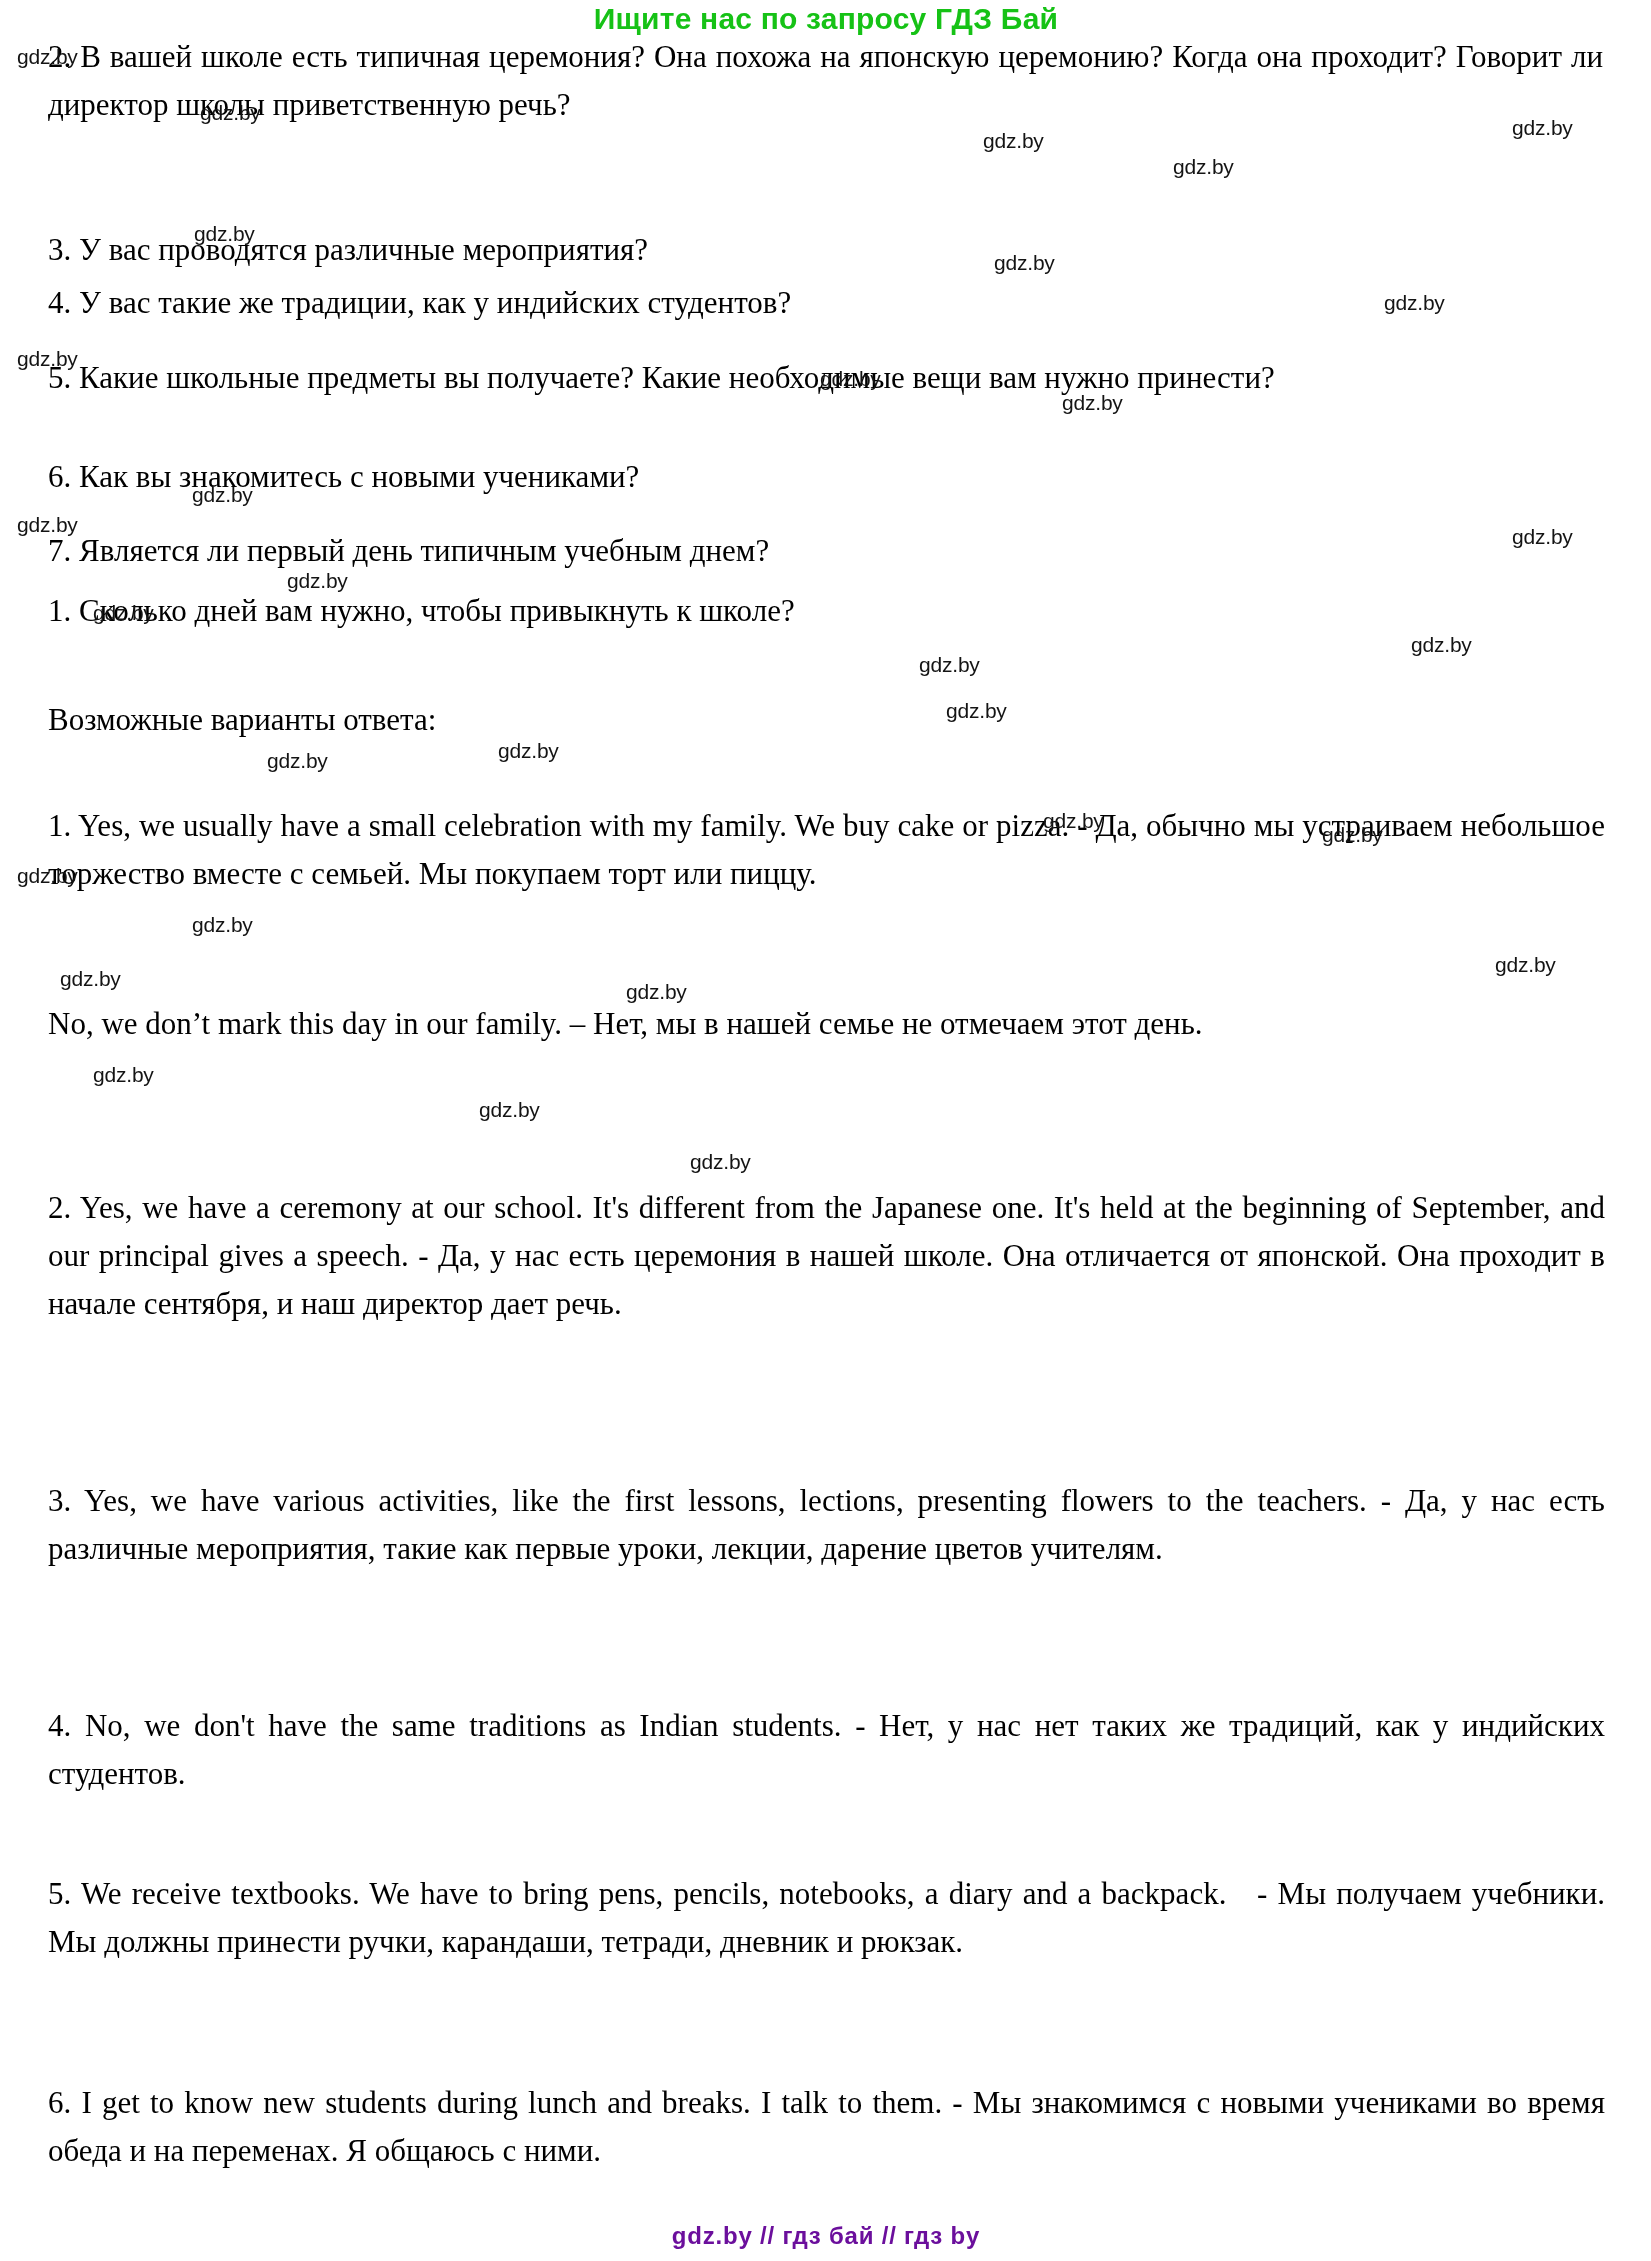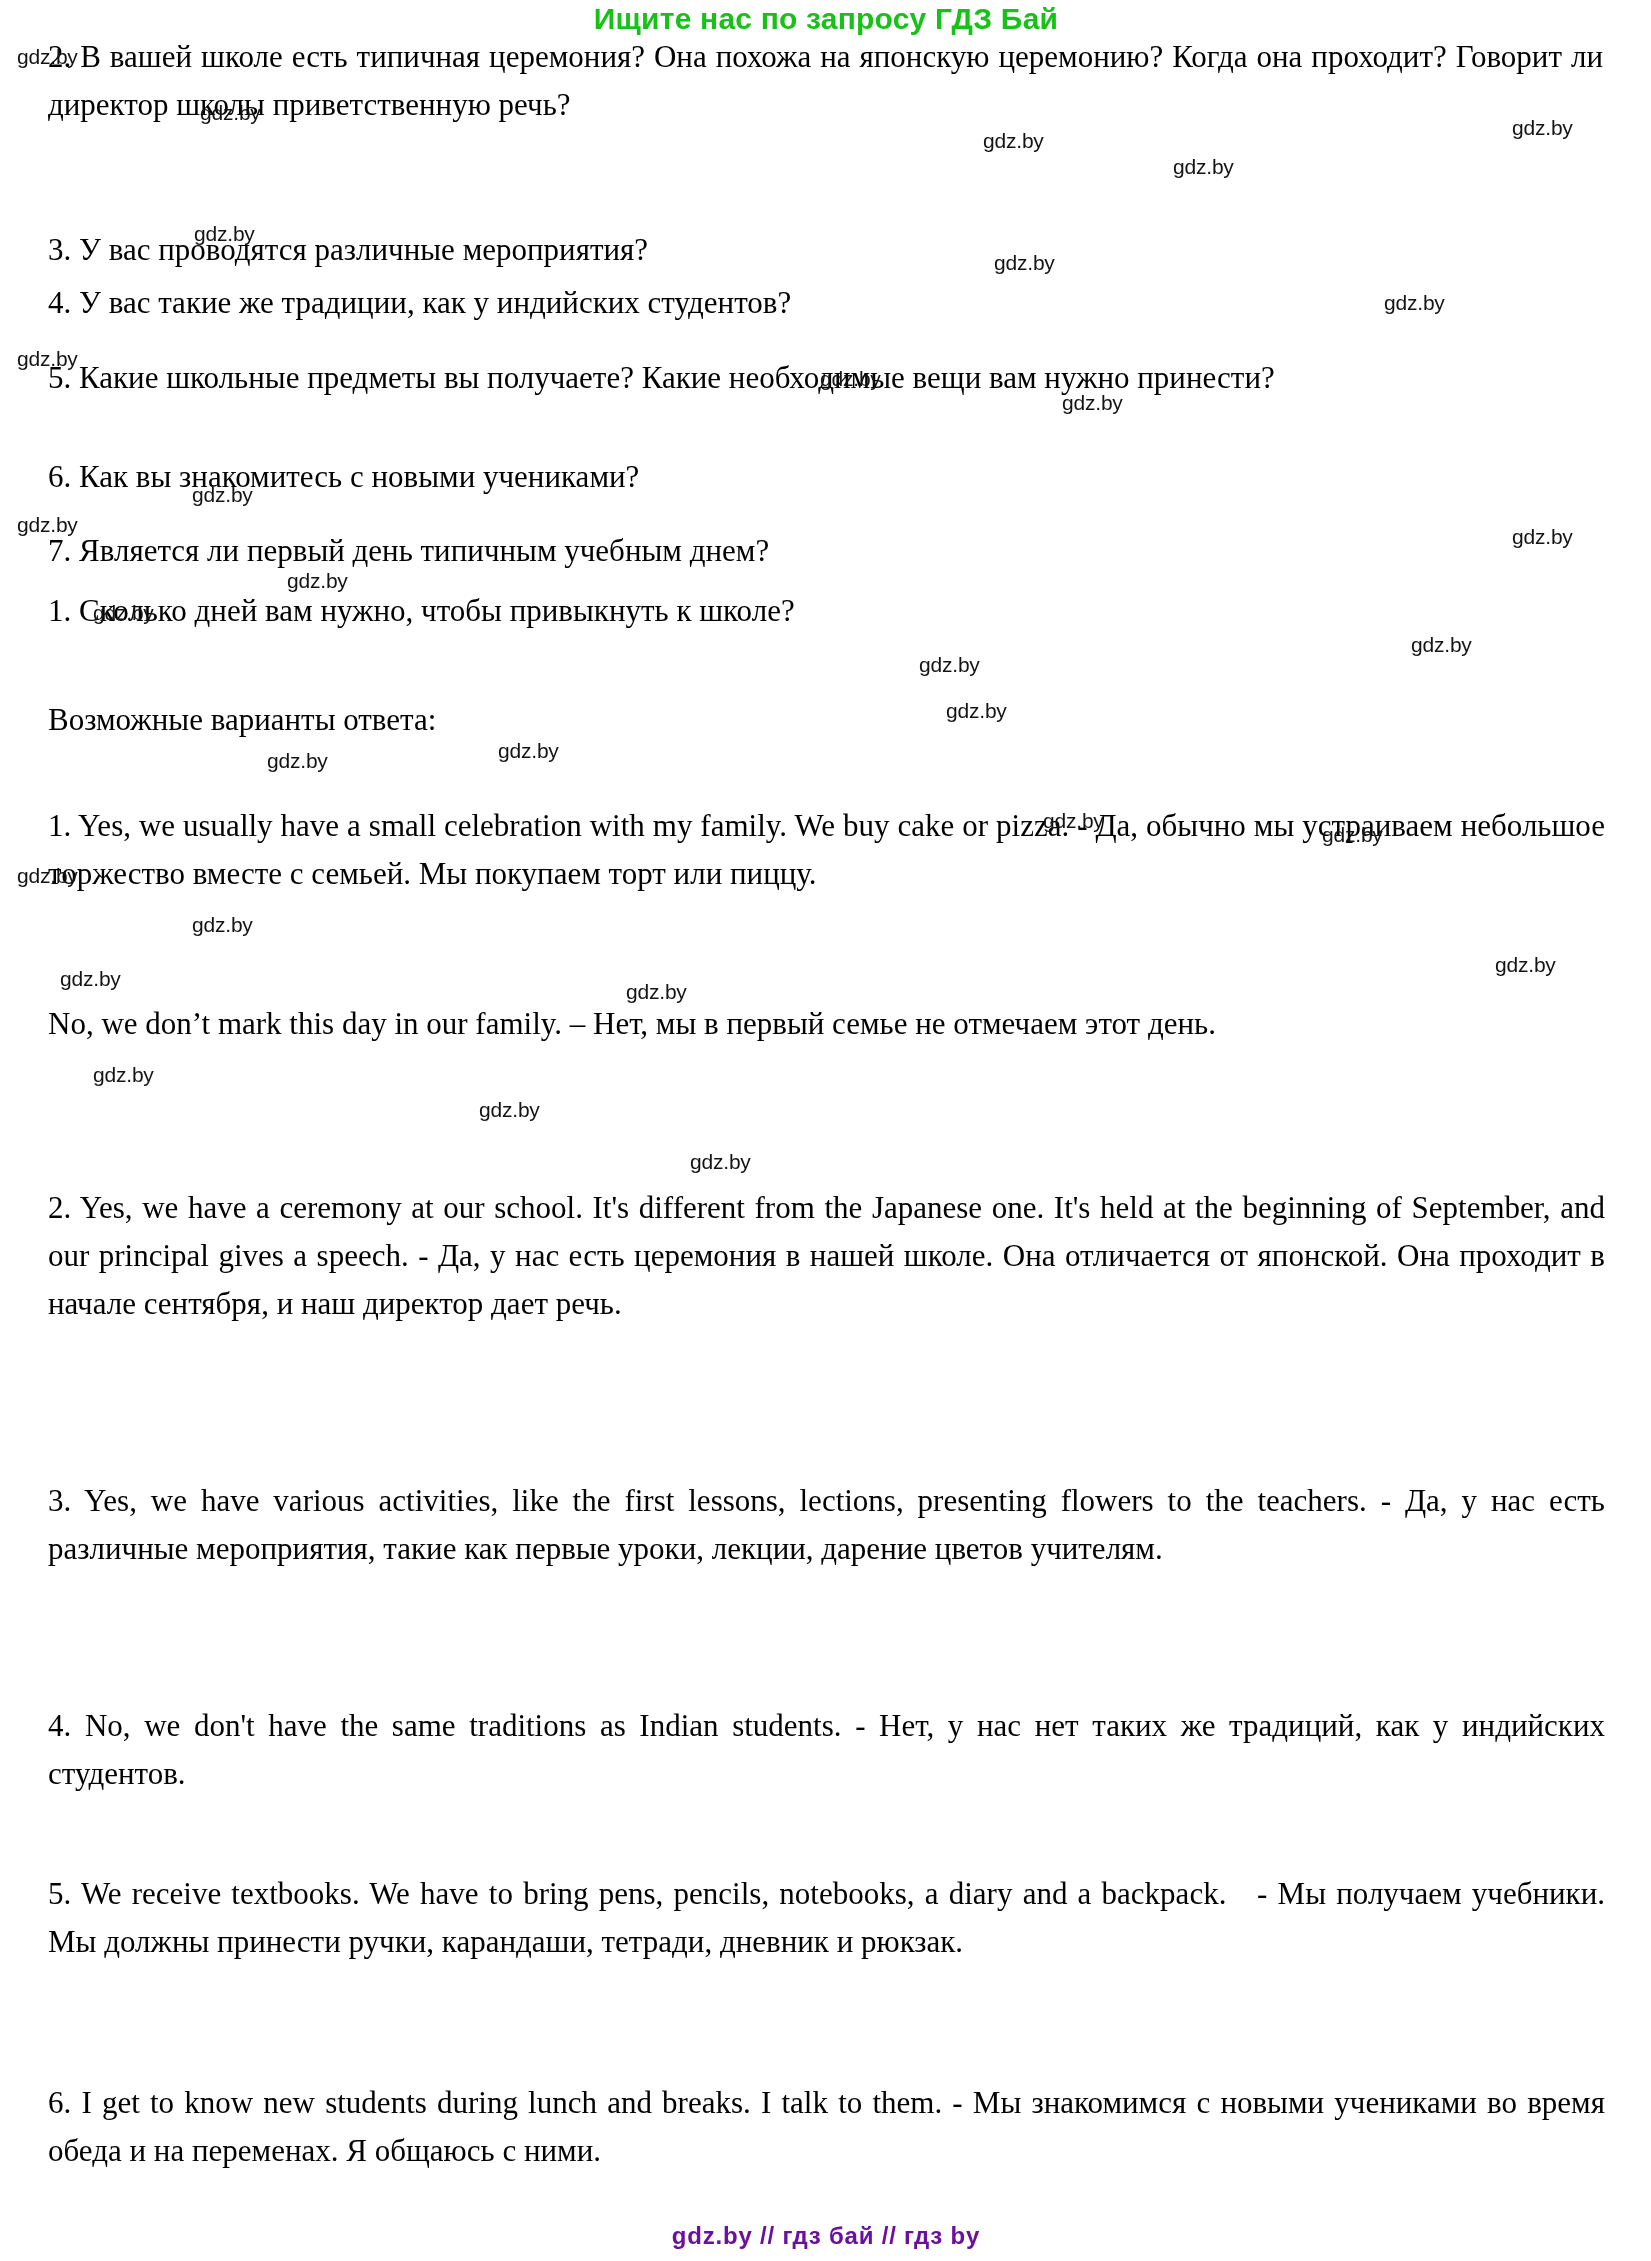--- a/index.html
+++ b/index.html
@@ -92,21 +92,21 @@
   <div class="txt nojust" style="left:48px; top:453px; width:1555px;">6. Как вы знакомитесь с новыми учениками?</div>
 
   <div class="txt nojust" style="left:48px; top:527px; width:1555px;">7. Является ли первый день типичным учебным днем?</div>
 
   <div class="txt nojust" style="left:48px; top:587px; width:1555px;">1. Сколько дней вам нужно, чтобы привыкнуть к школе?</div>
 
   <div class="txt nojust" style="left:48px; top:696px; width:1555px;">Возможные варианты ответа:</div>
 
   <div class="txt" style="left:48px; top:802px; width:1557px;">1. Yes, we usually have a small celebration with my family. We buy cake or pizza. - Да, обычно мы устраиваем небольшое торжество вместе с семьей. Мы покупаем торт или пиццу.</div>
 
-  <div class="txt" style="left:48px; top:1000px; width:1557px;">No, we don’t mark this day in our family. – Нет, мы в первый семье не отмечаем этот день.</div>
+  <div class="txt" style="left:48px; top:1000px; width:1557px;">No, we don’t mark this day in our family. – Нет, мы в нашей семье не отмечаем этот день.</div>
 
   <div class="txt" style="left:48px; top:1184px; width:1557px;">2. Yes, we have a ceremony at our school. It's different from the Japanese one. It's held at the beginning of September, and our principal gives a speech. - Да, у нас есть церемония в нашей школе. Она отличается от японской. Она проходит в начале сентября, и наш директор дает речь.</div>
 
   <div class="txt" style="left:48px; top:1477px; width:1557px;">3. Yes, we have various activities, like the first lessons, lections, presenting flowers to the teachers. - Да, у нас есть различные мероприятия, такие как первые уроки, лекции, дарение цветов учителям.</div>
 
   <div class="txt" style="left:48px; top:1702px; width:1557px;">4. No, we don't have the same traditions as Indian students. - Нет, у нас нет таких же традиций, как у индийских студентов.</div>
 
   <div class="txt" style="left:48px; top:1870px; width:1557px;">5. We receive textbooks. We have to bring pens, pencils, notebooks, a diary and a backpack.   - Мы получаем учебники. Мы должны принести ручки, карандаши, тетради, дневник и рюкзак.</div>
 
   <div class="txt" style="left:48px; top:2079px; width:1557px;">6. I get to know new students during lunch and breaks. I talk to them. - Мы знакомимся с новыми учениками во время обеда и на переменах. Я общаюсь с ними.</div>

